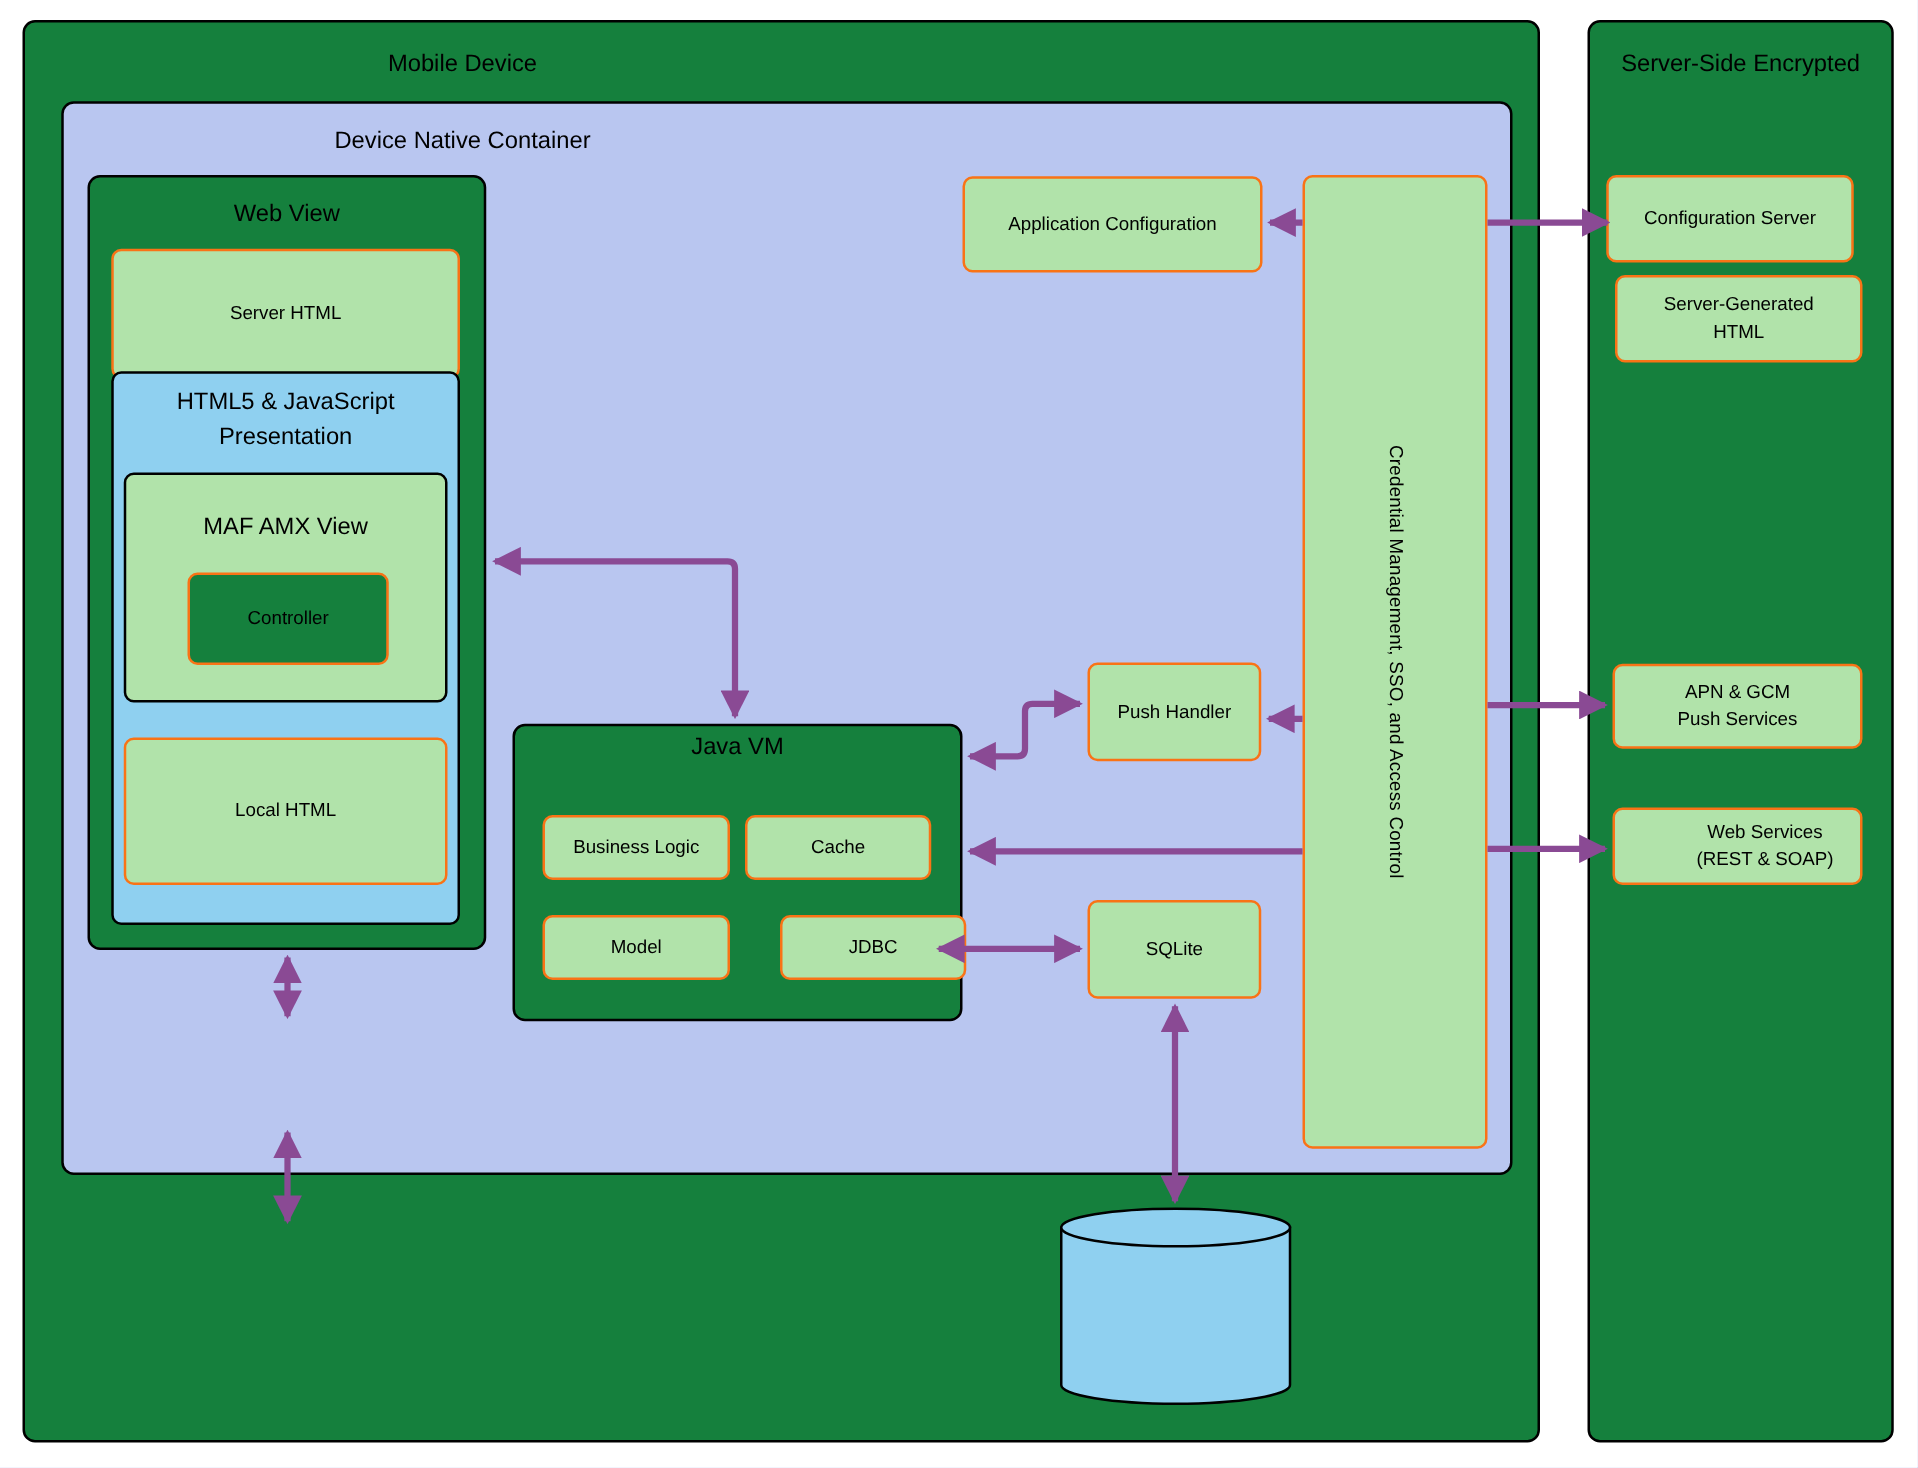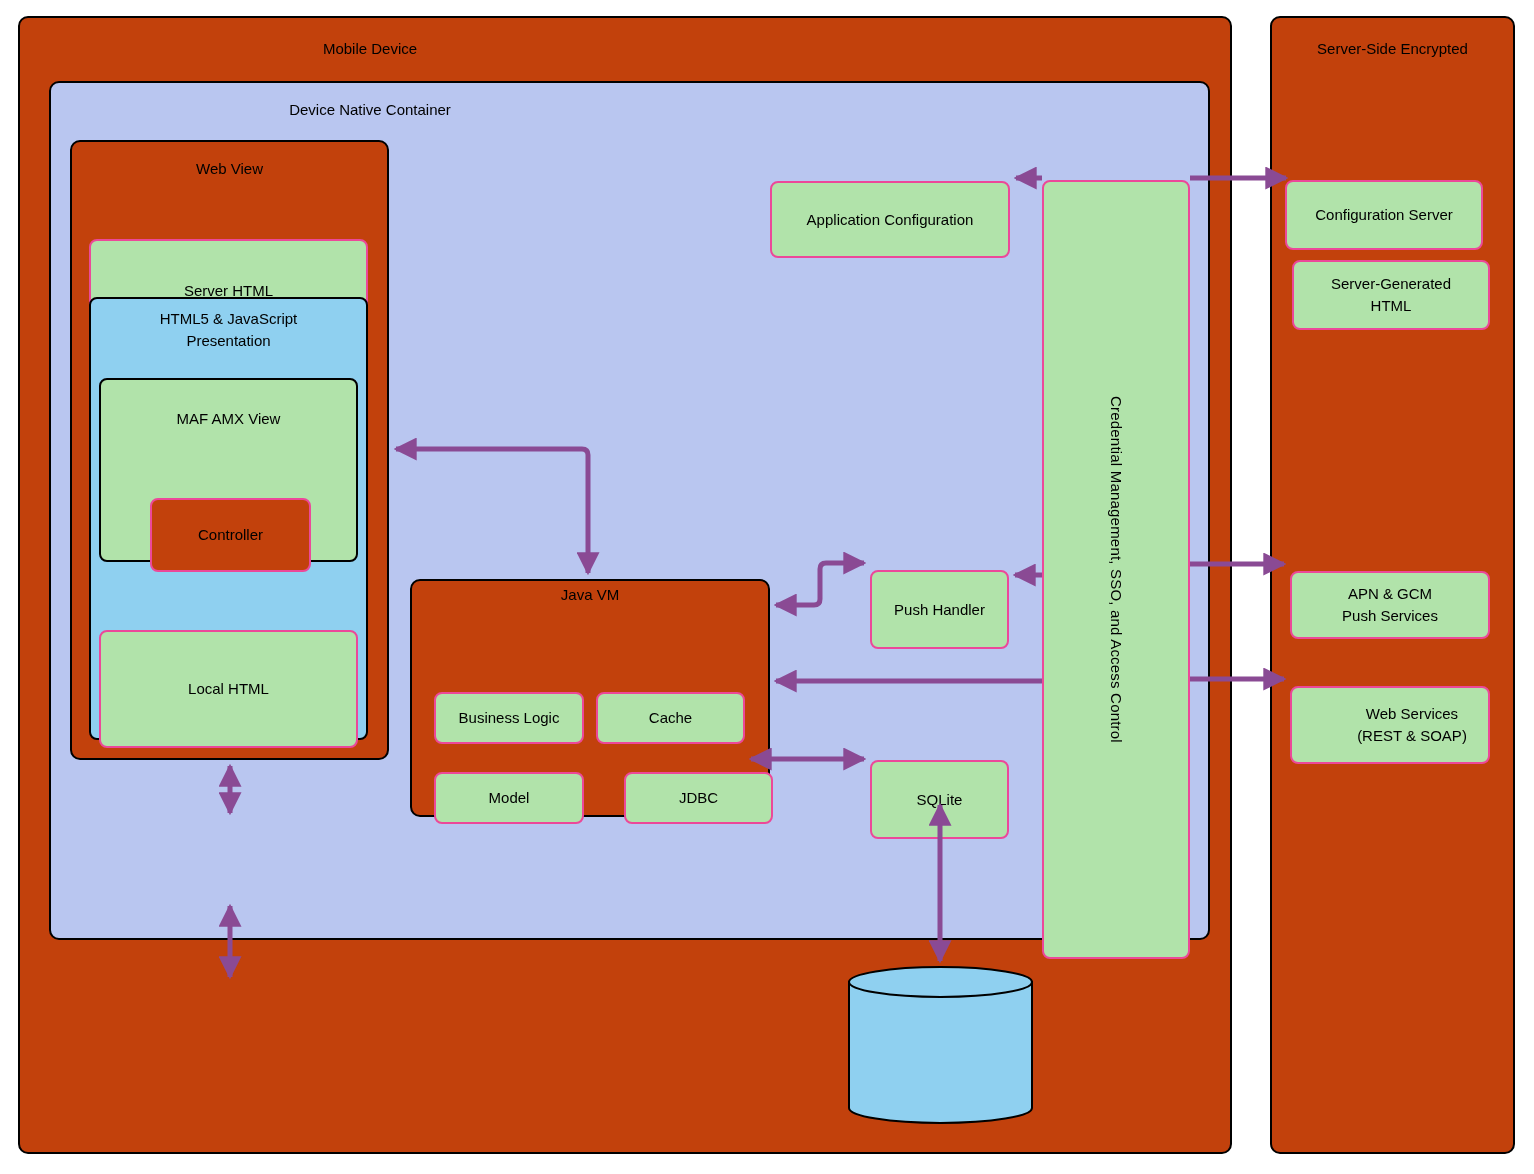--- a/index.html
+++ b/index.html
@@ -2,31 +2,31 @@
 <html><head>
 <meta charset="utf-8">
 <style>
   html,body { margin:0; padding:0; background:#ffffff; }
   .canvas {
     position:relative; width:1534px; height:1174px; background:#ffffff;
     font-family:"Liberation Sans", sans-serif; color:#000;
   }
   .abs { position:absolute; box-sizing:border-box; }
   .node {
-    border:2px solid #ec4899; display:flex; align-items:center; justify-content:center;
-    text-align:center; font-size:15px; line-height:1.45; white-space:pre-line;margin-top:40px;
+    border:2px solid #f97316; display:flex; align-items:center; justify-content:center;
+    text-align:center; font-size:15px; line-height:1.45; white-space:pre-line;
   }
   .r8 { border-radius:8px; }
   .r10 { border-radius:10px; }
   .green { background:#b1e3aa; }
   .blue  { background:#8fd0f0; }
   .peri  { background:#b9c6f0; }
-  .white { background:#c2410c; }
+  .white { background:#15803d; }
   .title {
-    position:absolute; text-align:center; font-size:15px; line-height:1.45;
+    position:absolute; text-align:center; font-size:19px; line-height:1.45;
     white-space:pre-line; box-sizing:border-box;
   }
   .vert-label {
     writing-mode: vertical-rl; text-orientation: mixed;
     white-space: normal; letter-spacing:0.2px;
   }
   svg.overlay { position:absolute; left:0; top:0; pointer-events:none; }
 </style>
 </head>
 <body>
@@ -82,21 +82,21 @@
     <span>Configuration Server</span>
   </div>
   <div class="abs node green r8" style="left:1292px; top:220px; width:198px; height:70px;">
     <span>Server-Generated
 HTML</span>
   </div>
   <div class="abs node green r8" style="left:1290px; top:531px; width:200px; height:68px;">
     <span>APN &amp; GCM
 Push Services</span>
   </div>
-  <div class="abs node green r8" style="left:1290px; top:646px; width:200px; height:78px;padding-left:44px;">
+  <div class="abs node green r8" style="left:1290px; top:646px; width:200px; height:62px;padding-left:44px;">
     <span>Web Services
 (REST &amp; SOAP)</span>
   </div>
 
   <div class="title" style="left:18px; top:38px; width:704px;">Mobile Device</div>
   <div class="title" style="left:1270px; top:38px; width:245px;">Server-Side Encrypted</div>
   <div class="title" style="left:49px; top:99px; width:642px;">Device Native Container</div>
   <div class="title" style="left:70px; top:158px; width:319px;">Web View</div>
   <div class="title" style="left:89px; top:308px; width:279px;">HTML5 &amp; JavaScript
 Presentation</div>

